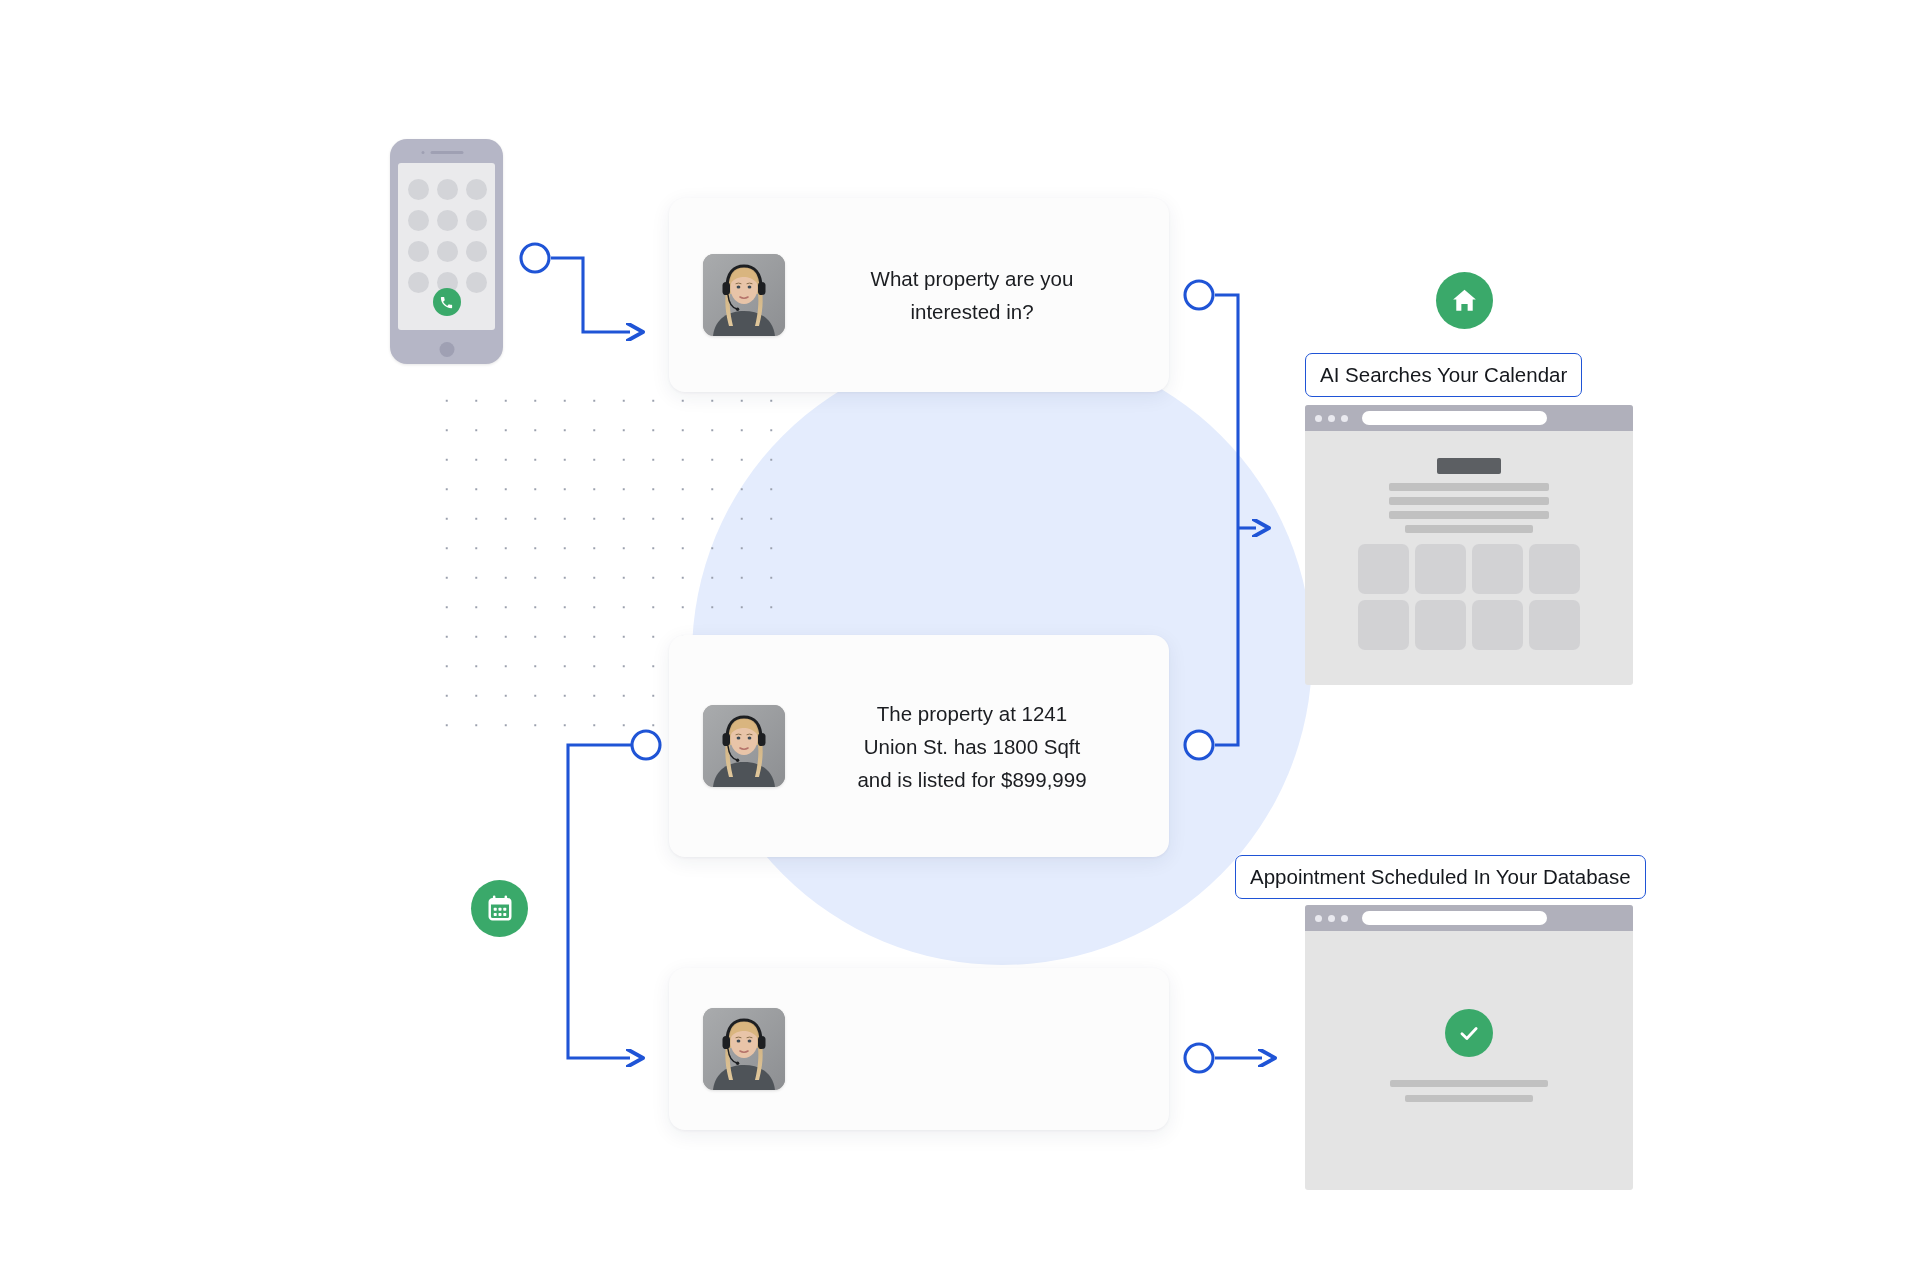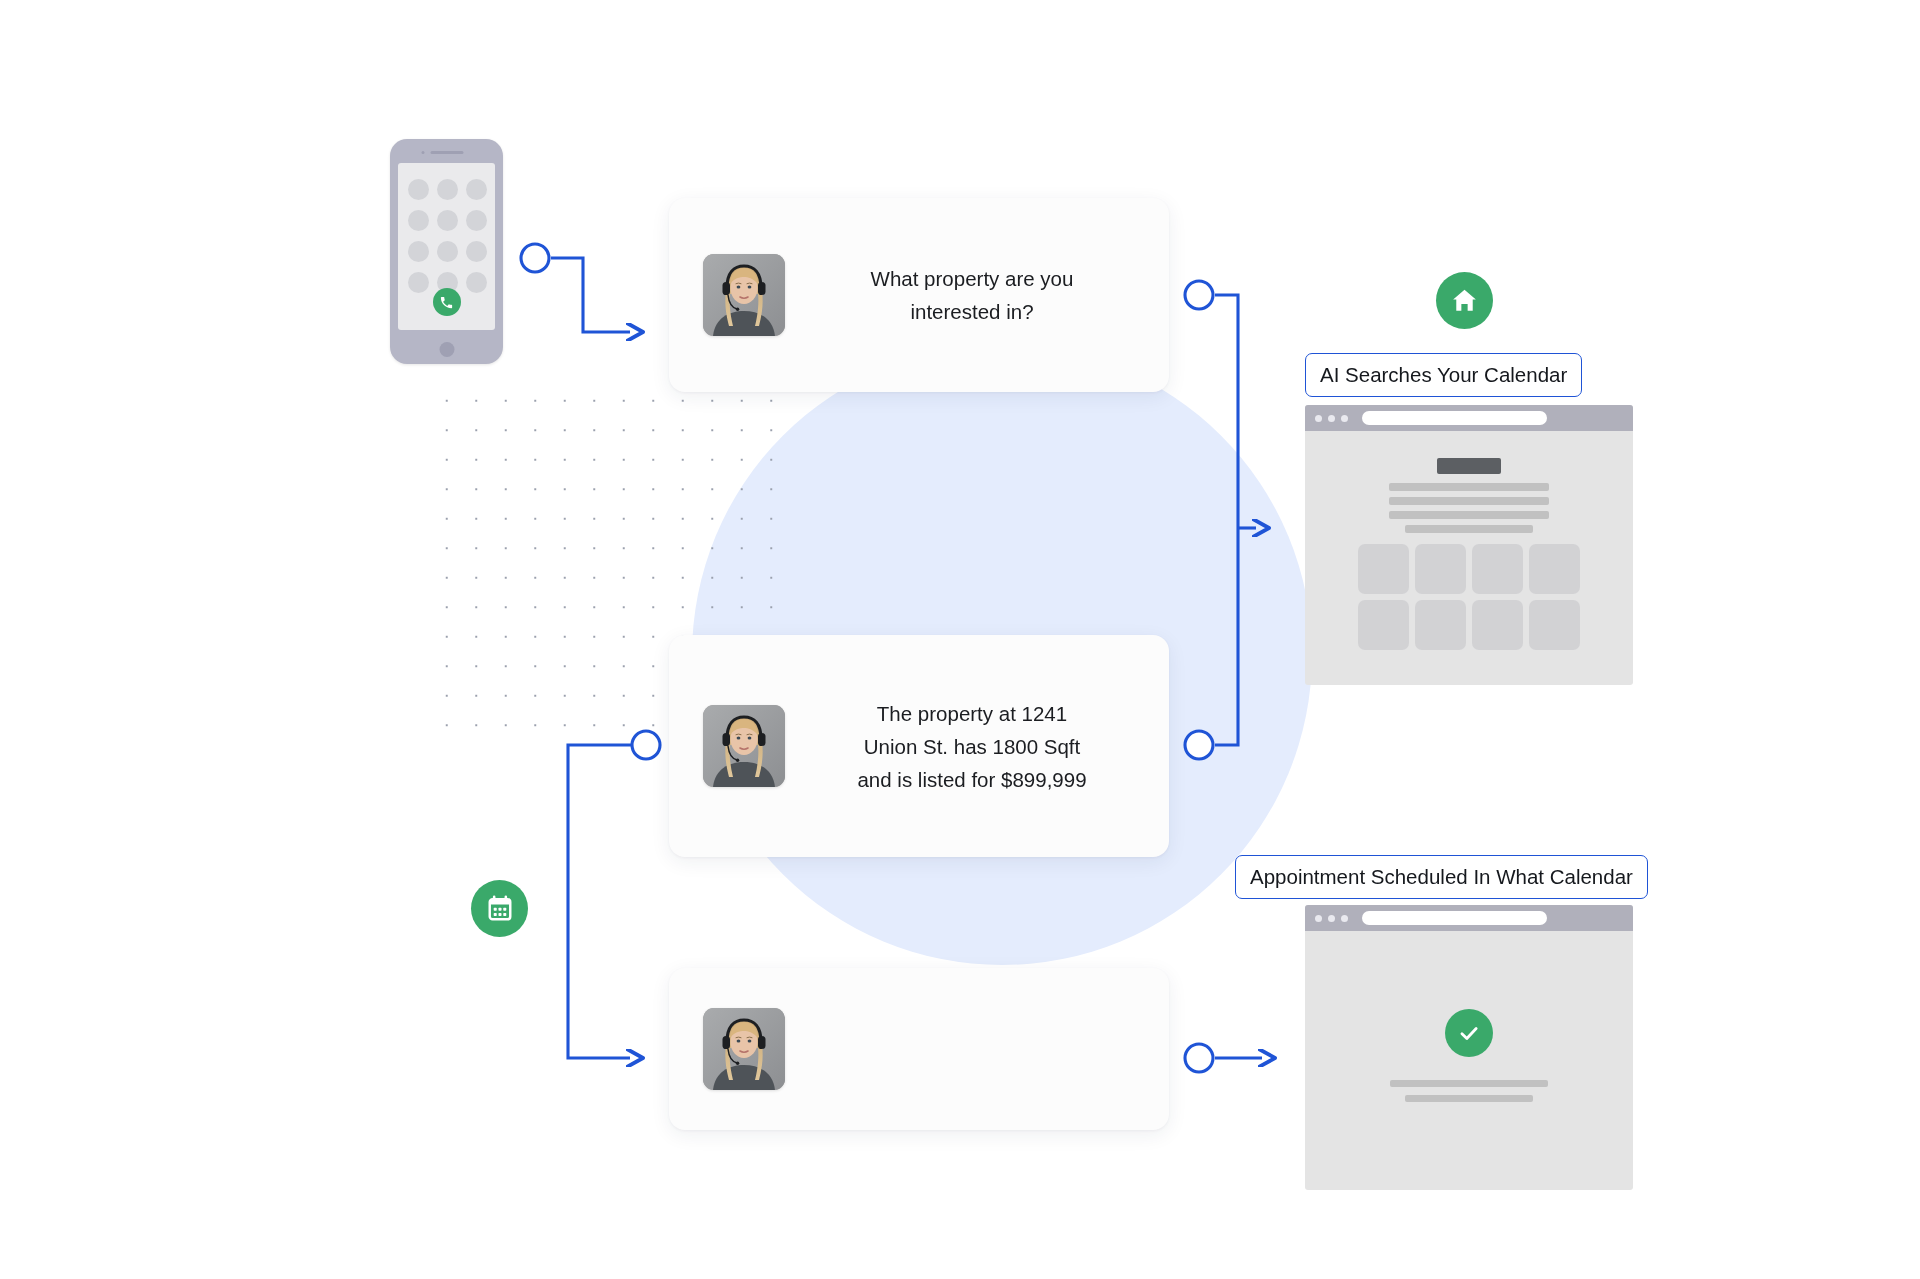--- a/index.html
+++ b/index.html
@@ -339,21 +339,21 @@
     </svg>
   </div>
 
   <div class="badge" id="home-badge">
     <svg viewBox="0 0 24 24" width="29" height="29">
       <path d="M12 3.2 L21.4 11.2 L18.8 11.2 L18.8 20.4 L14.6 20.4 L14.6 14.8 L9.4 14.8 L9.4 20.4 L5.2 20.4 L5.2 11.2 L2.6 11.2 Z" fill="#fff"></path>
     </svg>
   </div>
 
   <div class="pill" id="pill-db">AI Searches Your Calendar</div>
-  <div class="pill" id="pill-cal">Appointment Scheduled In What Calendar</div>
+  <div class="pill" id="pill-cal">Appointment Scheduled In Your Database</div>
 
   <div class="browser" id="browser1">
     <div class="browser-bar">
       <div class="tl-dots">
         <div class="tl-dot"></div>
         <div class="tl-dot"></div>
         <div class="tl-dot"></div>
       </div>
       <div class="url-pill"></div>
     </div>

